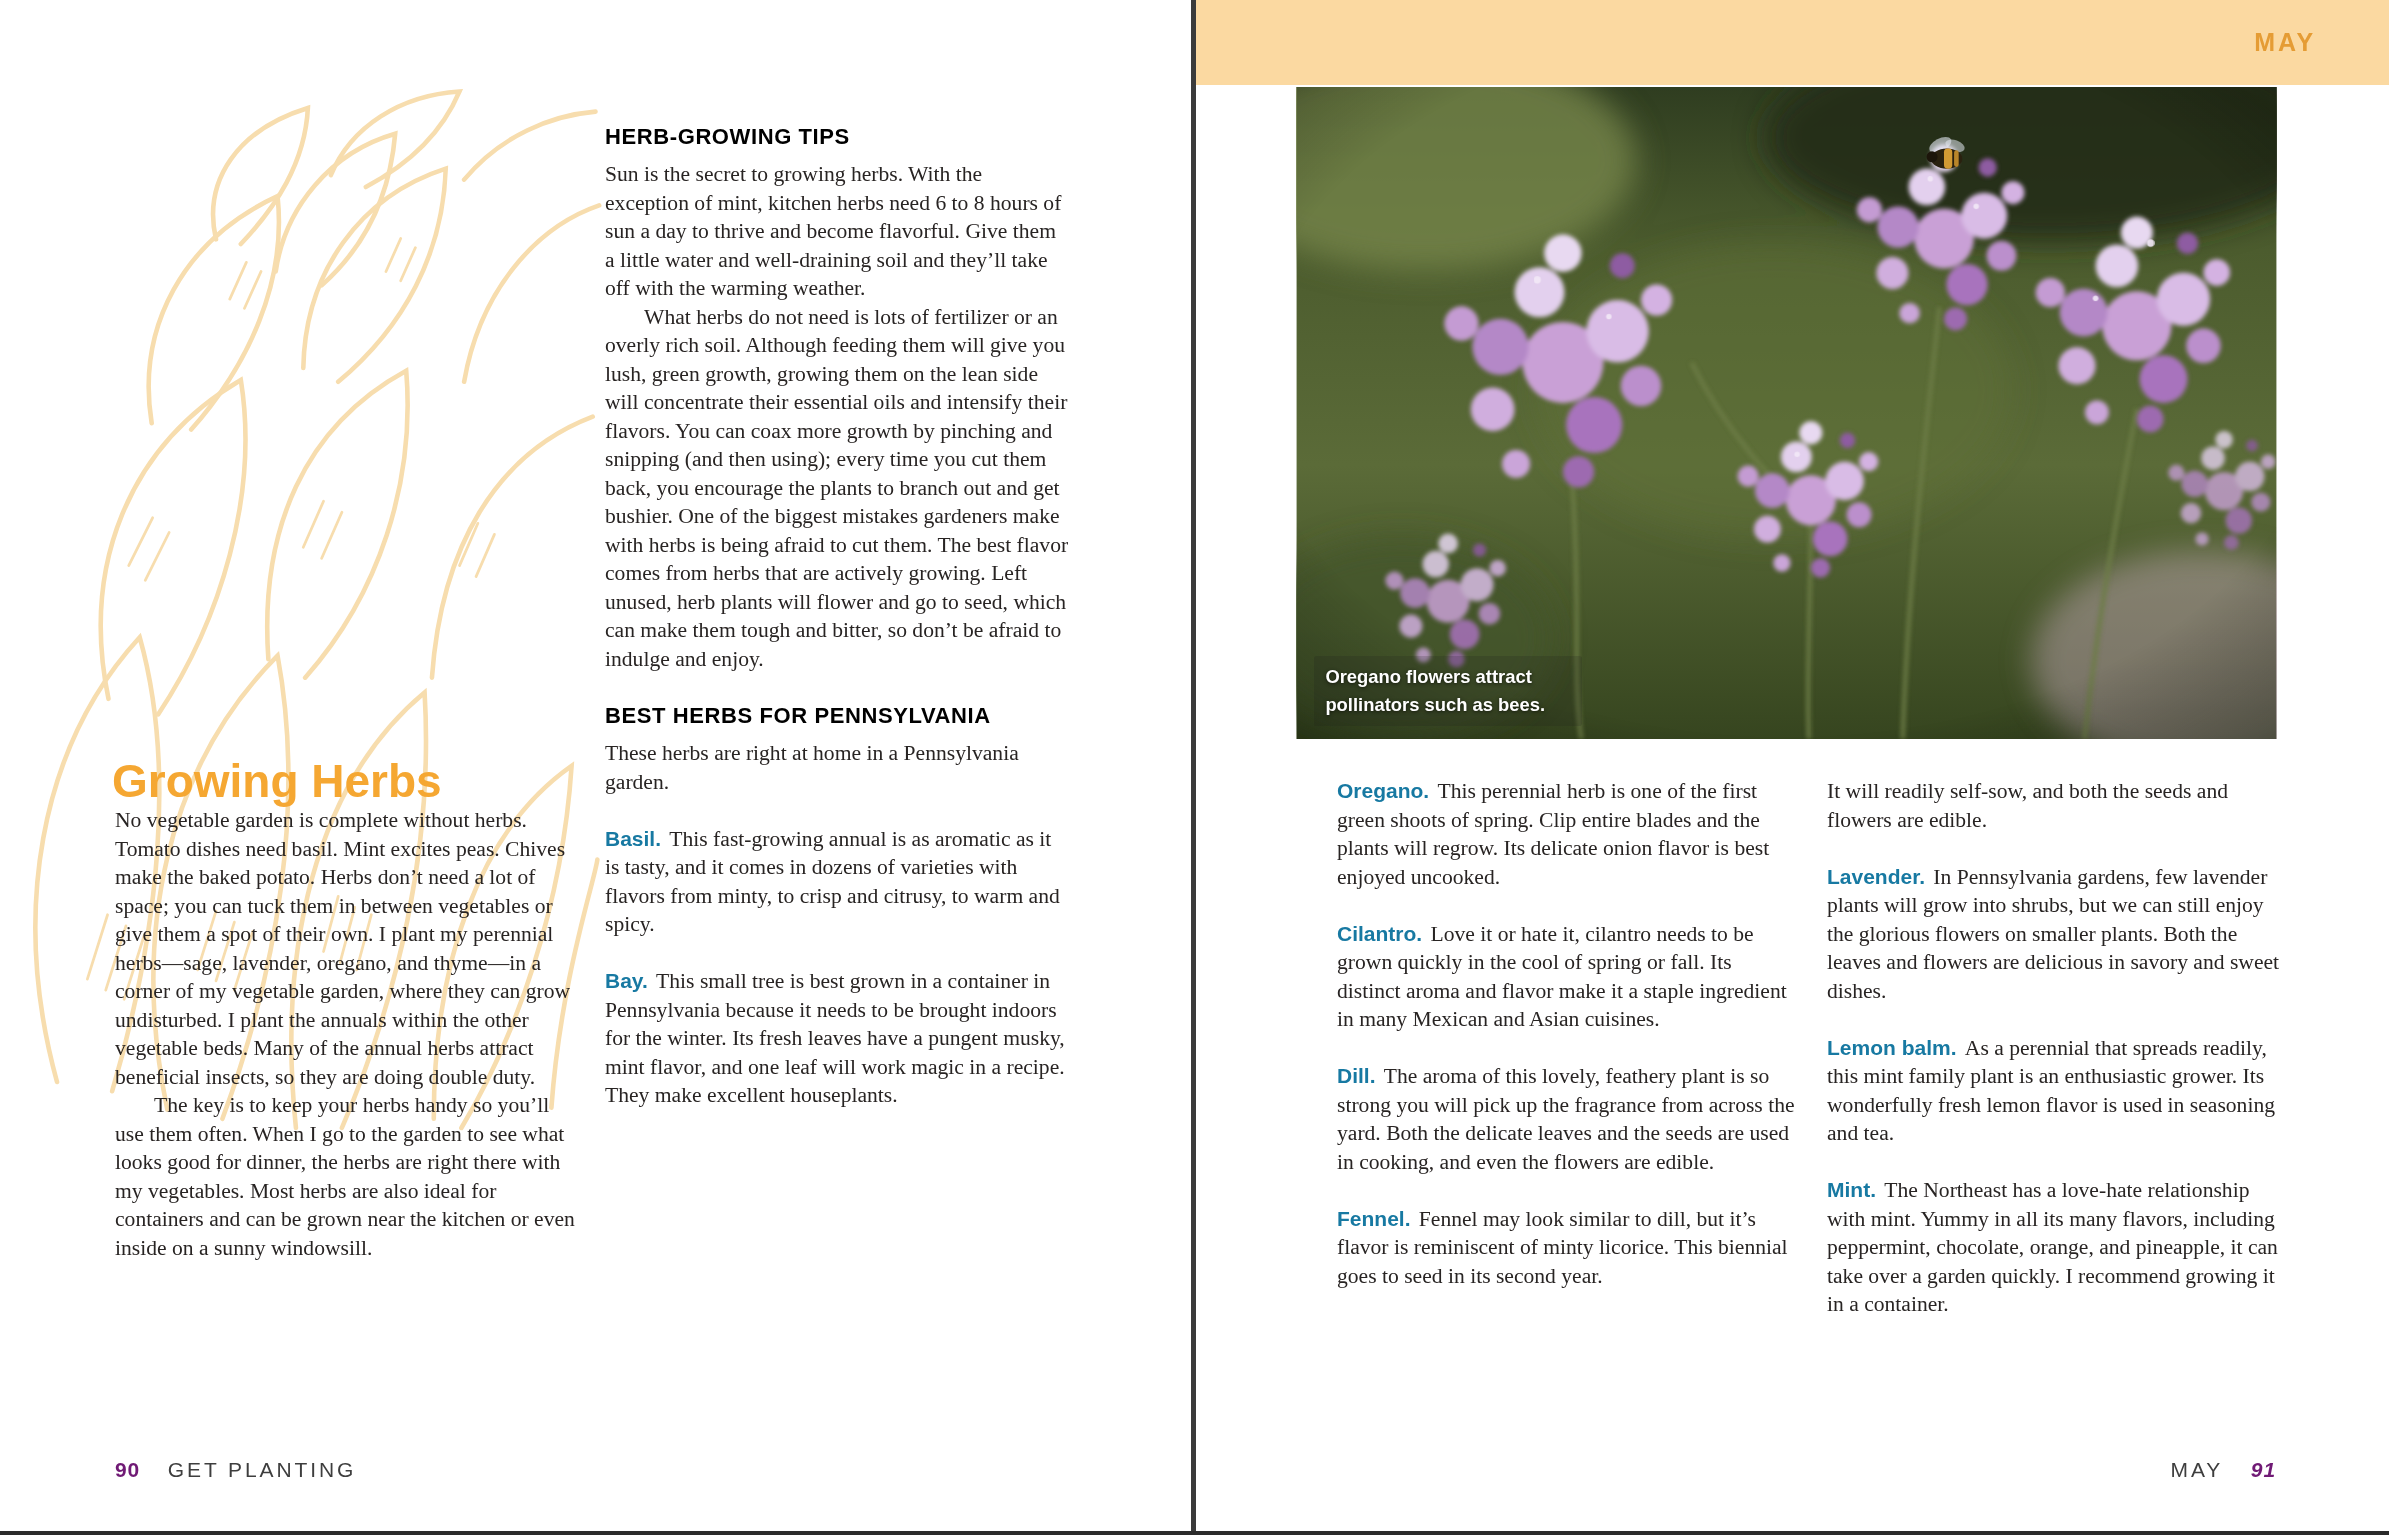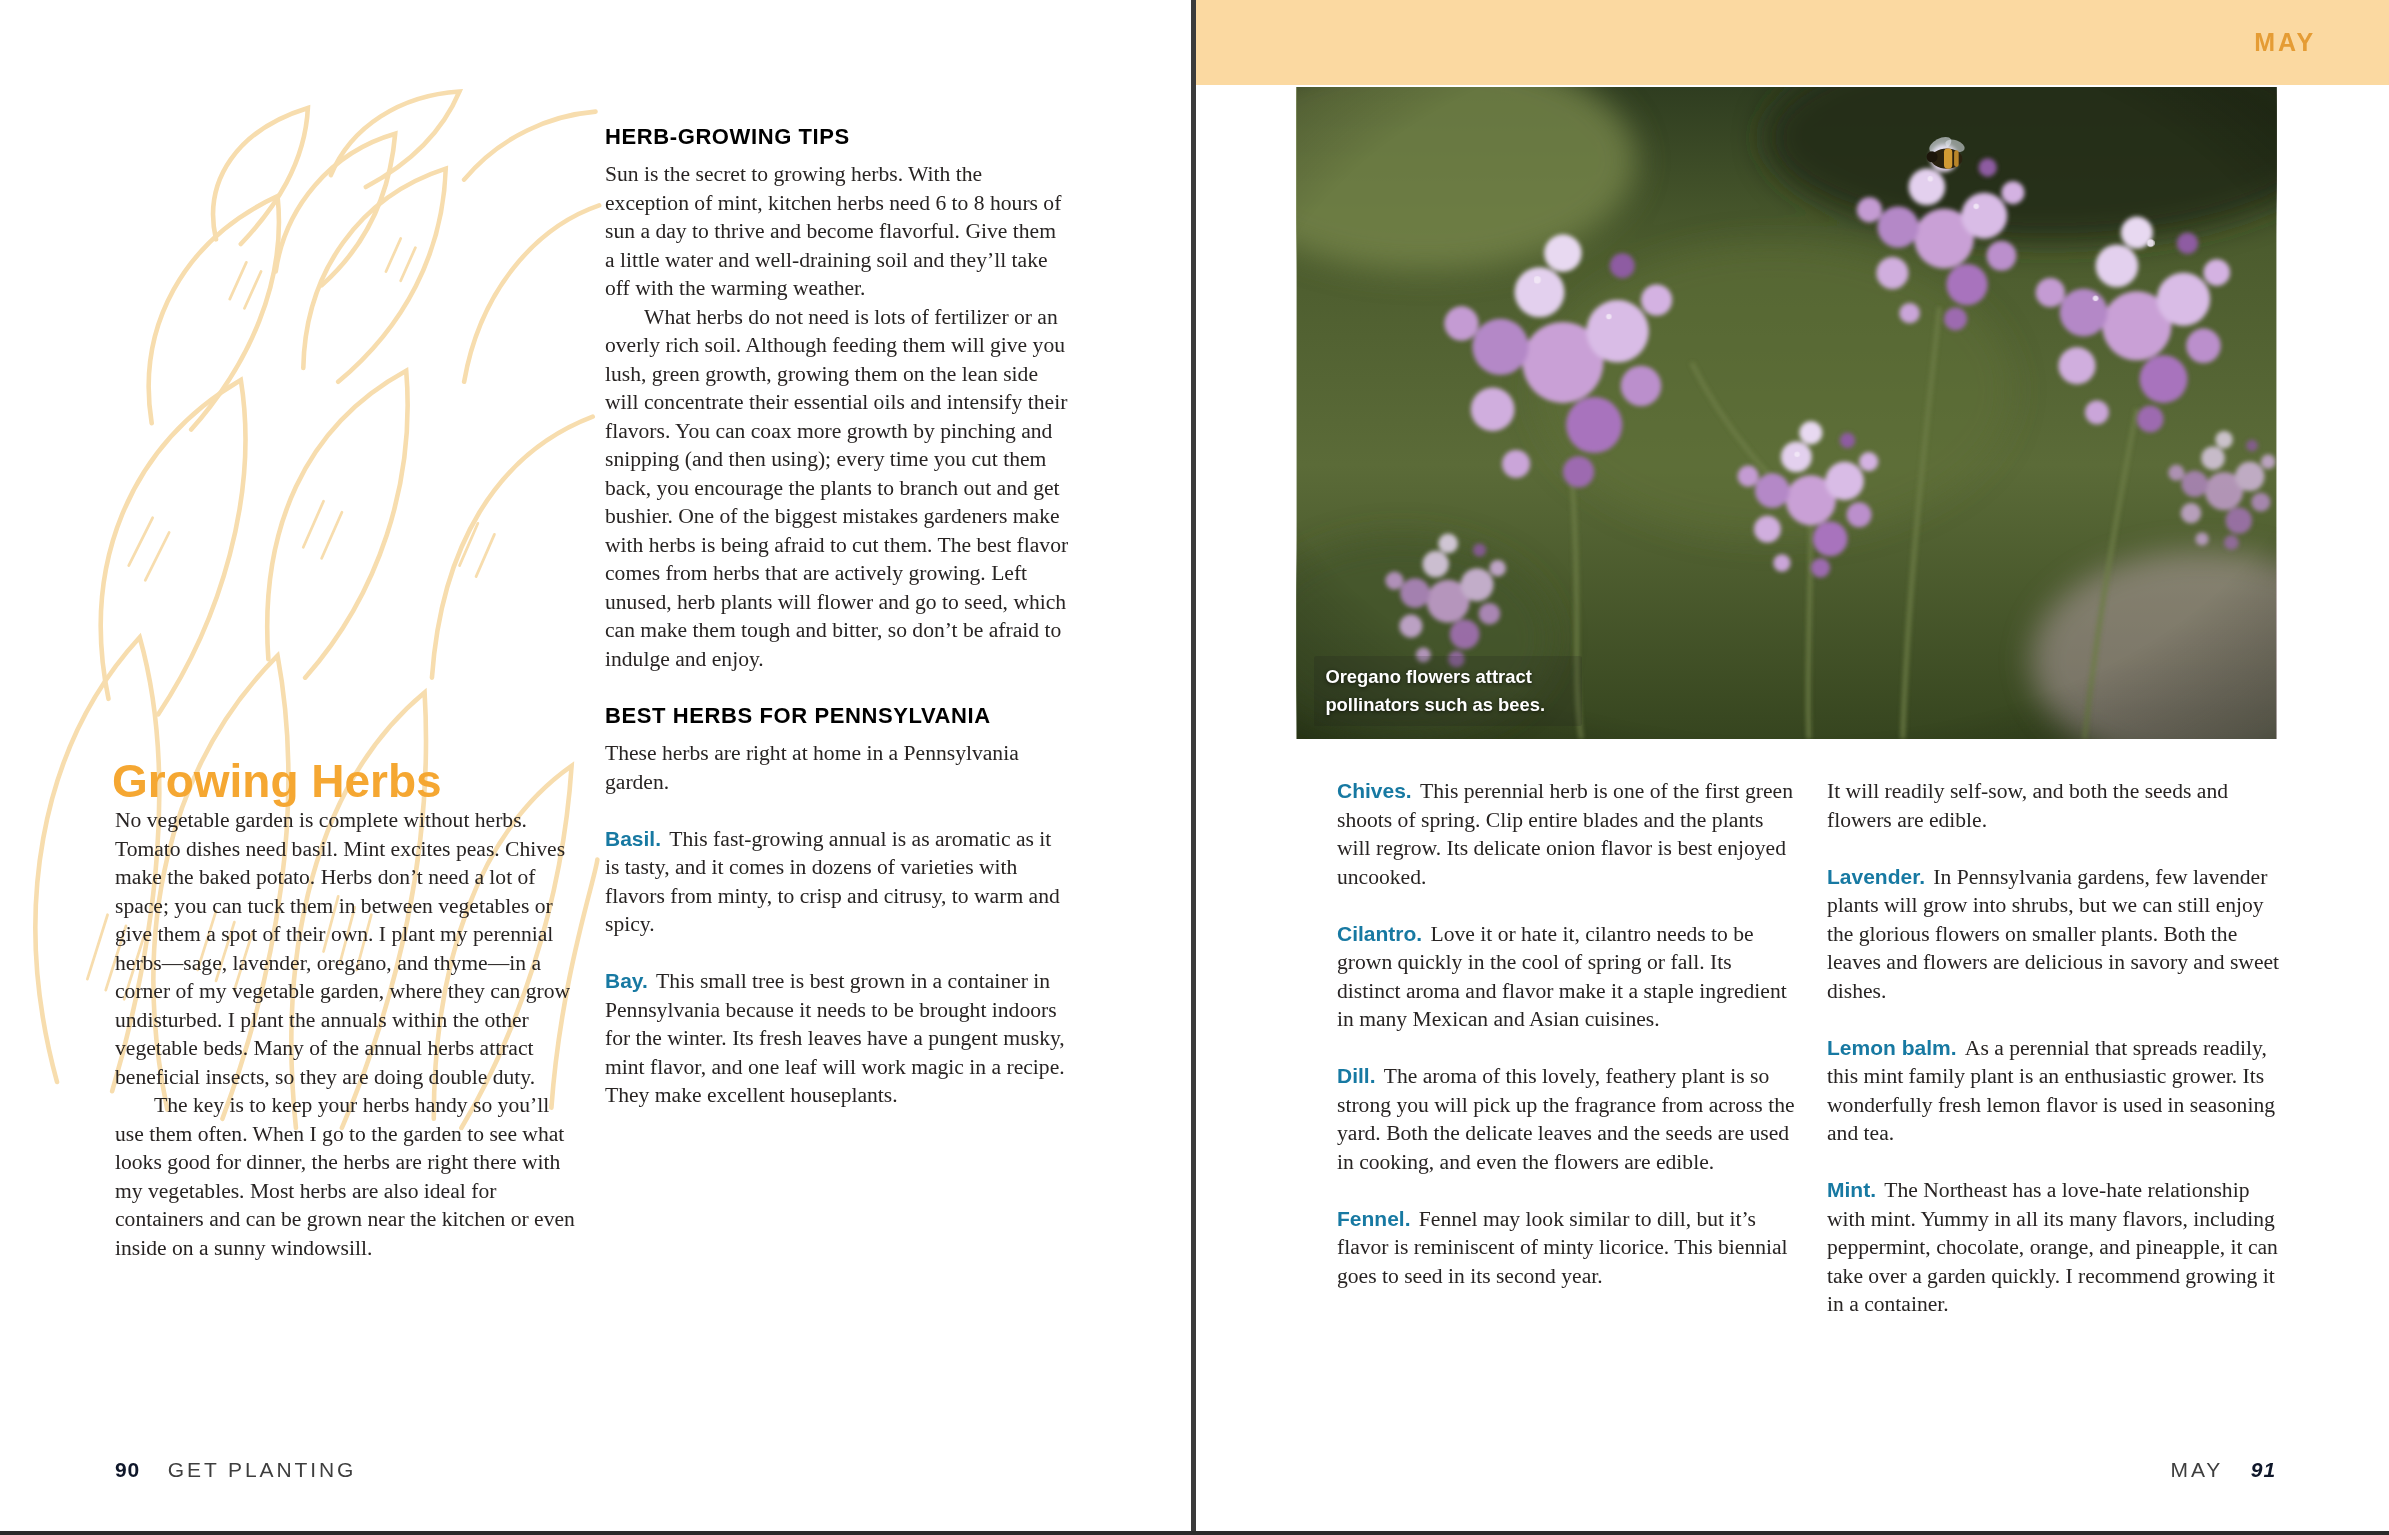--- a/index.html
+++ b/index.html
@@ -19,21 +19,21 @@
                 font-weight:bold;font-size:25px;letter-spacing:2.8px;color:#E59C34;}
   .gutter{position:absolute;left:1191px;top:0;width:4.6px;height:1536px;background:#3b3b3b;}
   .bottom-edge{position:absolute;left:0;top:1531px;width:2389px;height:4.6px;background:#2b2b2b;}
   .photo{position:absolute;left:1296px;top:87px;width:1015px;height:652px;overflow:hidden;}
   .caption{position:absolute;left:18.4px;bottom:13px;width:246px;padding:7.4px 11px;
            font-family:"Liberation Sans",sans-serif;font-weight:bold;font-size:18.4px;line-height:27.6px;
            color:#ffffff;background:rgba(25,25,25,0.18);border-radius:2.8px;
            text-shadow:0 0.9px 3.7px rgba(0,0,0,0.65);}
   .footer{position:absolute;top:1458px;font-family:"Liberation Sans",sans-serif;font-size:21px;
           display:flex;align-items:baseline;}
-  .page-num{font-weight:bold;color:#0f172a;letter-spacing:0.9px;}
+  .page-num{font-weight:bold;color:#701a75;letter-spacing:0.9px;}
   .footer-label{color:#3E3E3E;letter-spacing:2.9px;}
   .illustration{position:absolute;left:0;top:51px;width:602px;height:1167px;}
   .col{position:absolute;}
 </style>
 </head>
 <body>
 
 <div id="page">
 
   <svg class="illustration" viewBox="0 0 655 1270" aria-hidden="true">
@@ -173,21 +173,21 @@
         <rect x="-3" y="-11" width="9" height="22" rx="4" fill="#d29a33"></rect>
         <rect x="8" y="-9" width="5" height="18" rx="2.5" fill="#b9852a"></rect>
         <circle cx="-16" cy="-2" r="6" fill="#1c150a"></circle>
       </g>
       <rect x="0" y="0" width="1067" height="710" fill="url(#vg)"></rect>
     </svg>
     <div class="caption">Oregano flowers attract pollinators such as bees.</div>
   </div>
 
   <div class="col body-text" style="left:1337px;top:777px;width:460px;">
-    <p><span class="lead">Chives.</span><span>This perennial herb is one of the first green shoots of spring. Clip entire blades and the plants will regrow. Its delicate onion flavor is best enjoyed uncooked.</span></p>
+    <p><span class="lead">Oregano.</span><span>This perennial herb is one of the first green shoots of spring. Clip entire blades and the plants will regrow. Its delicate onion flavor is best enjoyed uncooked.</span></p>
     <p class="entry"><span class="lead">Cilantro.</span><span>Love it or hate it, cilantro needs to be grown quickly in the cool of spring or fall. Its distinct aroma and flavor make it a staple ingredient in many Mexican and Asian cuisines.</span></p>
     <p class="entry"><span class="lead">Dill.</span><span>The aroma of this lovely, feathery plant is so strong you will pick up the fragrance from across the yard. Both the delicate leaves and the seeds are used in cooking, and even the flowers are edible.</span></p>
     <p class="entry"><span class="lead">Fennel.</span><span>Fennel may look similar to dill, but it’s flavor is reminiscent of minty licorice. This biennial goes to seed in its second year.</span></p>
   </div>
 
   <div class="col body-text" style="left:1827px;top:777px;width:460px;">
     <p>It will readily self-sow, and both the seeds and flowers are edible.</p>
     <p class="entry"><span class="lead">Lavender.</span><span>In Pennsylvania gardens, few lavender plants will grow into shrubs, but we can still enjoy the glorious flowers on smaller plants. Both the leaves and flowers are delicious in savory and sweet dishes.</span></p>
     <p class="entry"><span class="lead">Lemon balm.</span><span>As a perennial that spreads readily, this mint family plant is an enthusiastic grower. Its wonderfully fresh lemon flavor is used in seasoning and tea.</span></p>
     <p class="entry"><span class="lead">Mint.</span><span>The Northeast has a love-hate relationship with mint. Yummy in all its many flavors, including peppermint, chocolate, orange, and pineapple, it can take over a garden quickly. I recommend growing it in a container.</span></p>

